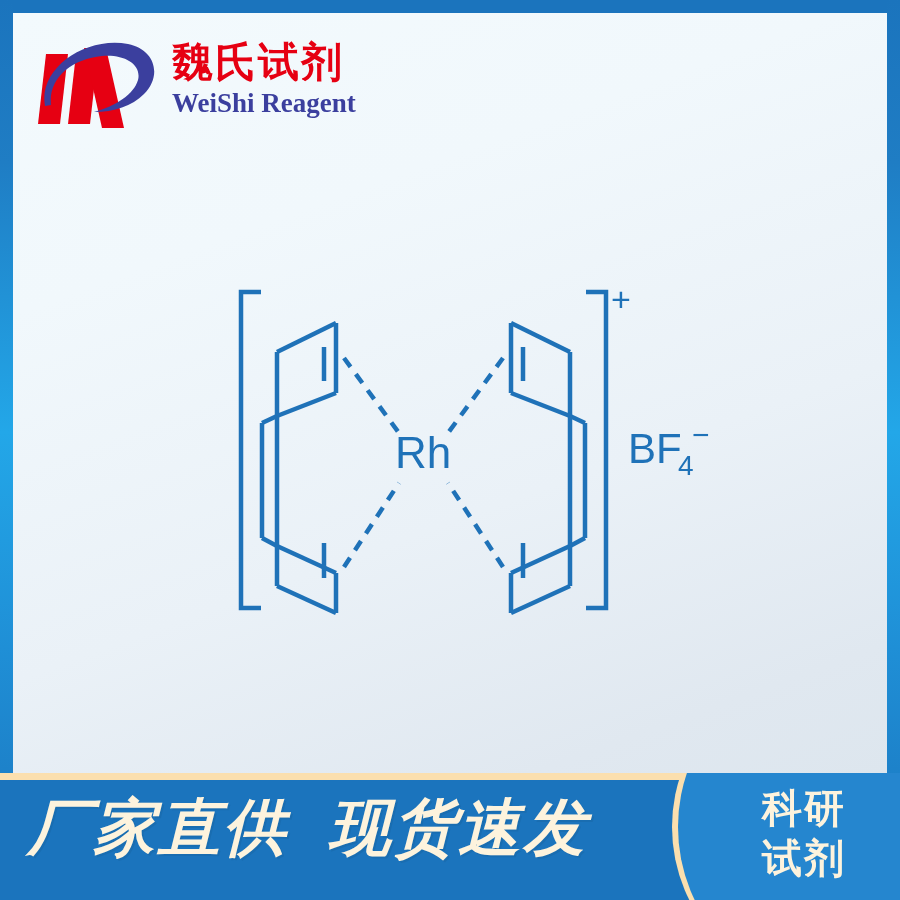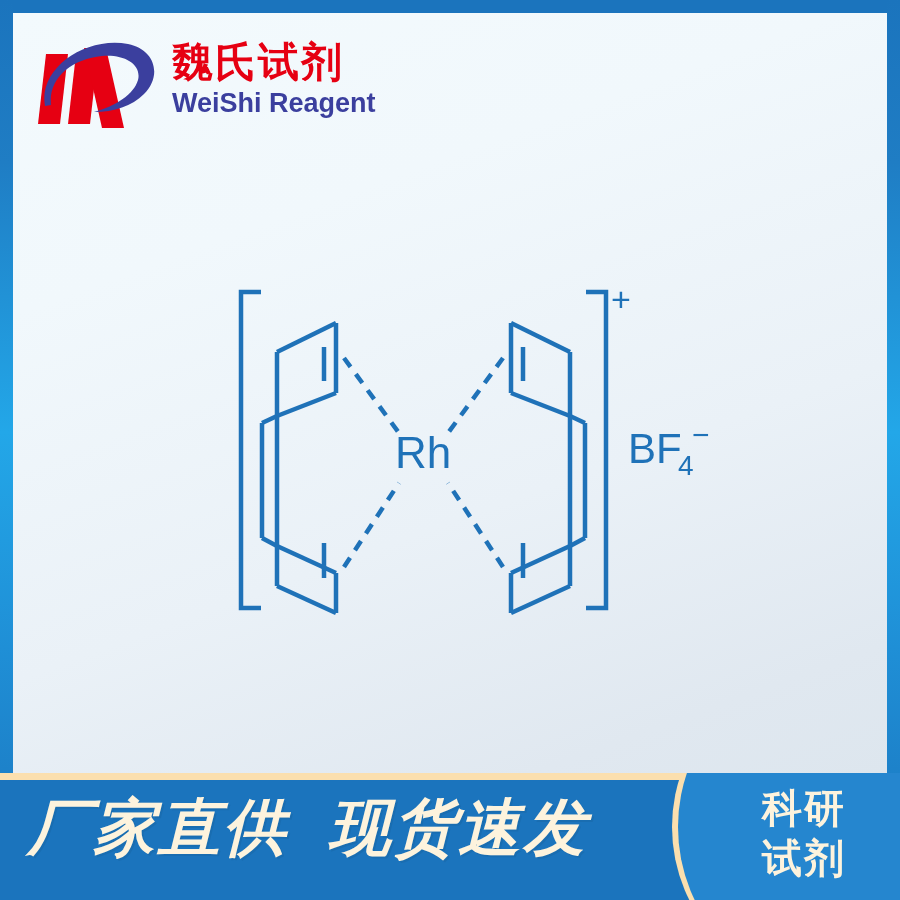--- a/index.html
+++ b/index.html
@@ -70,21 +70,21 @@
     white-space: nowrap;
     font-family: "DejaVu Sans", sans-serif;
   }
   .logo-en {
     font-size: 27px;
     font-weight: bold;
     color: #3b3f9e;
     line-height: 34px;
     white-space: nowrap;
     letter-spacing: 0px;
-    font-family: Liberation Sans, sans-serif;
+    font-family: Liberation Serif, serif;
   }
 
   
   .structure {
     position: absolute;
     left: 0; top: 0;
     width: 874px; height: 760px;
   }
 
   

